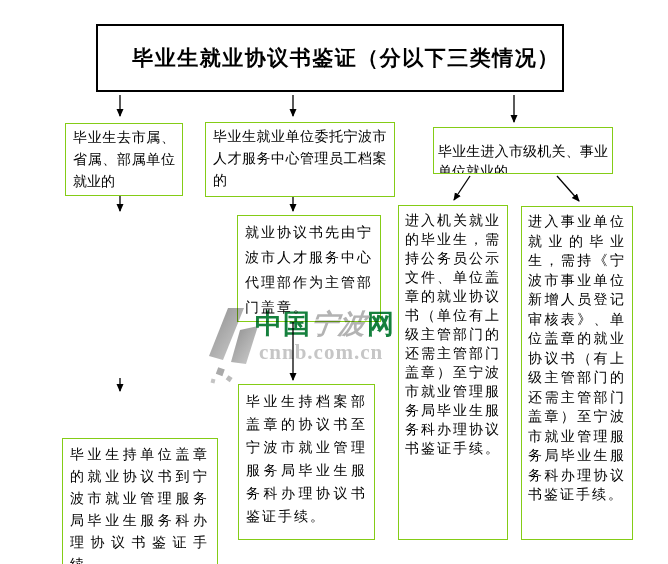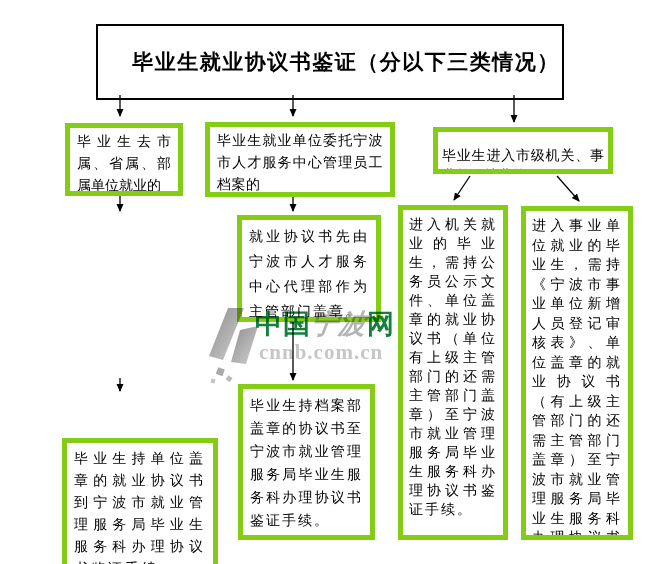--- a/index.html
+++ b/index.html
@@ -3,26 +3,26 @@
 <meta charset="utf-8">
 <style>
   html,body { margin:0; padding:0; background:#fff; }
   .canvas {
     position:relative; width:668px; height:564px; background:#ffffff;
     font-family:"Liberation Serif","DejaVu Serif",serif; color:#000;
     overflow:hidden;
   }
   .box {
     position:absolute; box-sizing:border-box; background:#fff;
-    border:5px solid #84cc16; font-size:14px; line-height:20px;
+    border:1px solid #84cc16; font-size:14px; line-height:20px;
     padding:4px 6px; text-align:justify; z-index:3;
     word-break:normal; overflow:hidden;
   }
   .title-box {
-    position:absolute; left:96px; top:24px; width:468px; height:76px;
+    position:absolute; left:96px; top:24px; width:468px; height:68px;
     box-sizing:border-box; border:2px solid #000; background:#fff;
     display:flex; align-items:center; justify-content:center;
     font-size:21px; font-weight:bold; letter-spacing:1.5px; z-index:3;padding-left:32px;
   }
   .b-a1 { left:65px;  top:123px; width:118px; height:73px;  line-height:22px; padding:3px 7px; }
   .b-b1 { left:205px; top:122px; width:190px; height:75px;  line-height:22px; padding:3px 7px; letter-spacing:0.5px; }
   .b-c1 { left:433px; top:127px; width:180px; height:47px;  line-height:20px; padding:14px 4px; }
   .b-a2 { left:65px;  top:215px; width:145px; height:163px; line-height:21px; padding:4px 7px; letter-spacing:2px; }
   .b-b2 { left:237px; top:215px; width:144px; height:107px; line-height:25px; padding:4px 7px; letter-spacing:2px; }
   .b-c2a{ left:398px; top:205px; width:110px; height:335px; line-height:19px; padding:5px 6px; letter-spacing:2px; }

